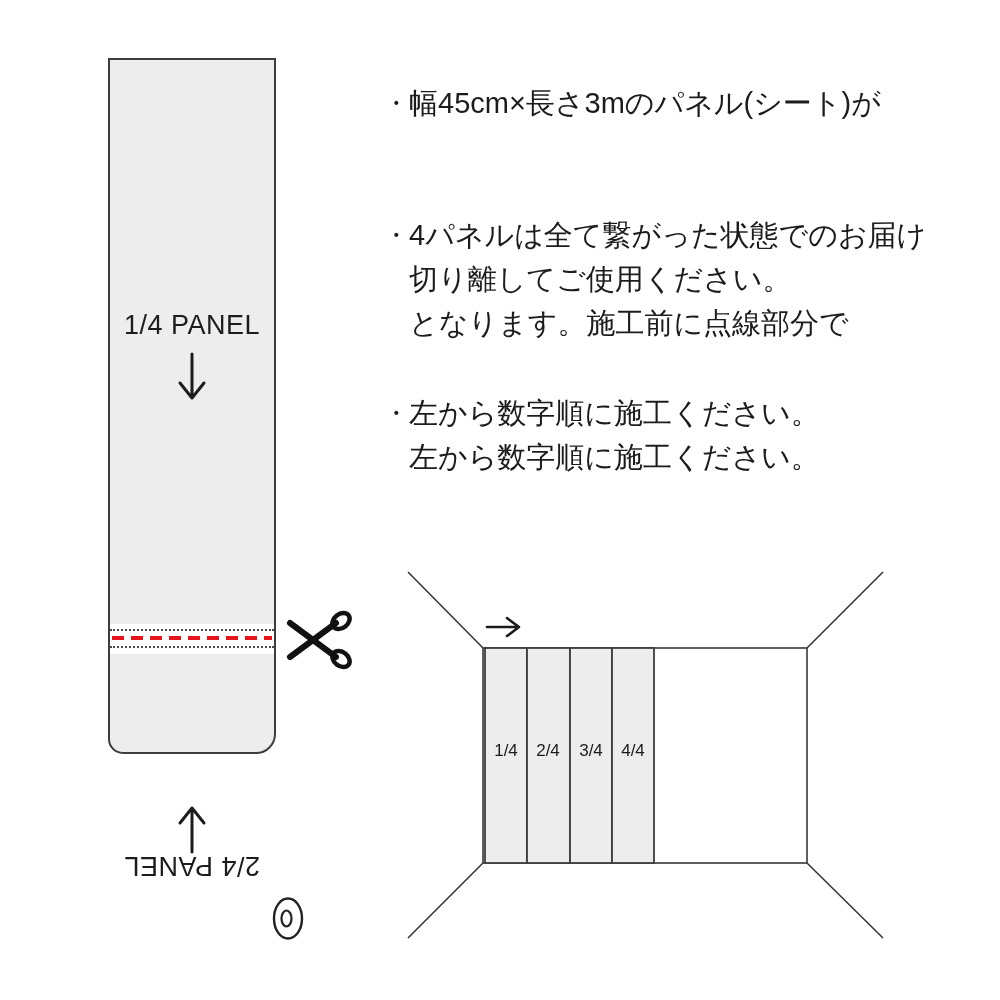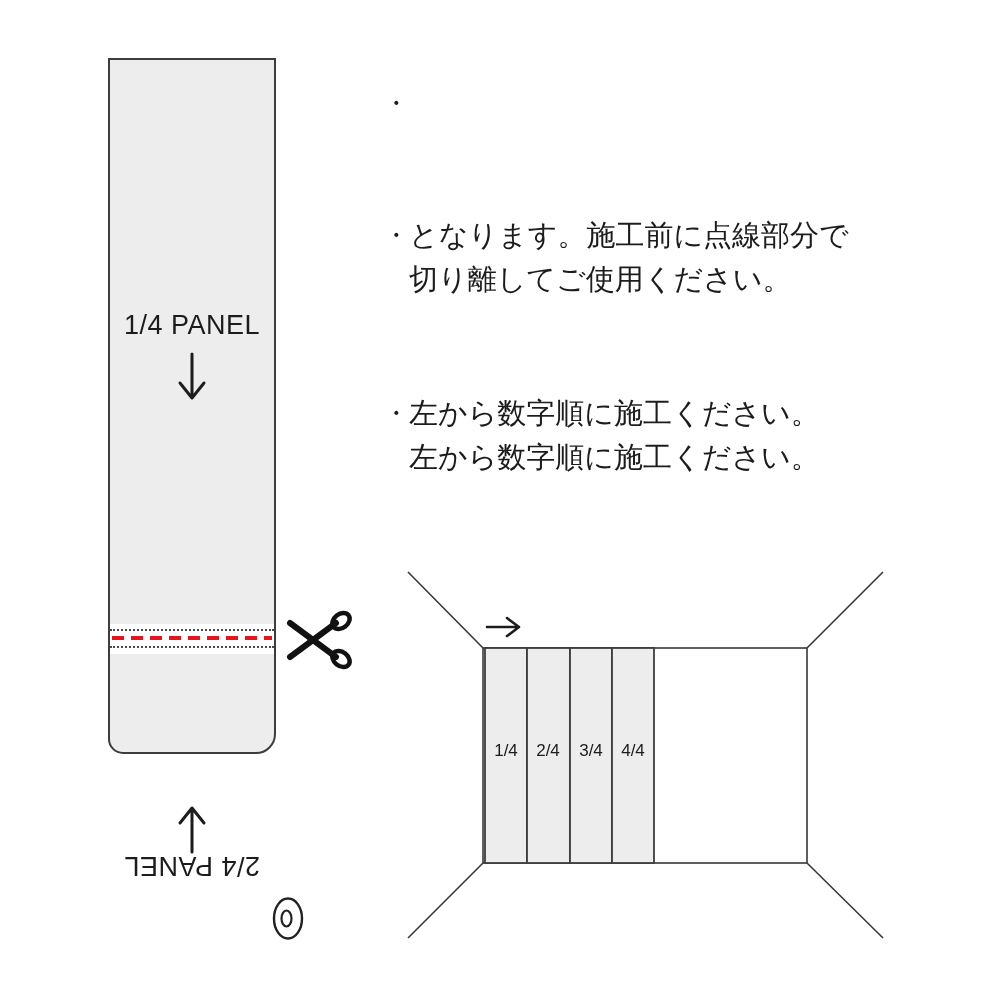--- a/index.html
+++ b/index.html
@@ -83,27 +83,29 @@
 
   <svg class="roll" width="38" height="46" viewBox="0 0 38 46">
     <ellipse cx="18" cy="22.5" rx="14" ry="20" fill="#ffffff" stroke="#222" stroke-width="2.4"></ellipse>
     <ellipse cx="16.5" cy="22.5" rx="5" ry="8" fill="#ffffff" stroke="#222" stroke-width="2.2"></ellipse>
   </svg>
 
   <div>
     <div class="bullet b1">
       <span class="dot">・</span>
       <div class="lines">
+        <div>幅45cm×長さ3mのパネル(シート)が</div>
       </div>
     </div>
     <div class="bullet b2">
       <span class="dot">・</span>
       <div class="lines">
+        <div>4パネルは全て繋がった状態でのお届け</div>
+        <div>切り離してご使用ください。</div>
         <div>となります。施工前に点線部分で</div>
-        <div>切り離してご使用ください。</div>
       </div>
     </div>
     <div class="bullet b3">
       <span class="dot">・</span>
       <div class="lines">
         <div>左から数字順に施工ください。</div>
         <div>左から数字順に施工ください。</div>
       </div>
     </div>
   </div>

